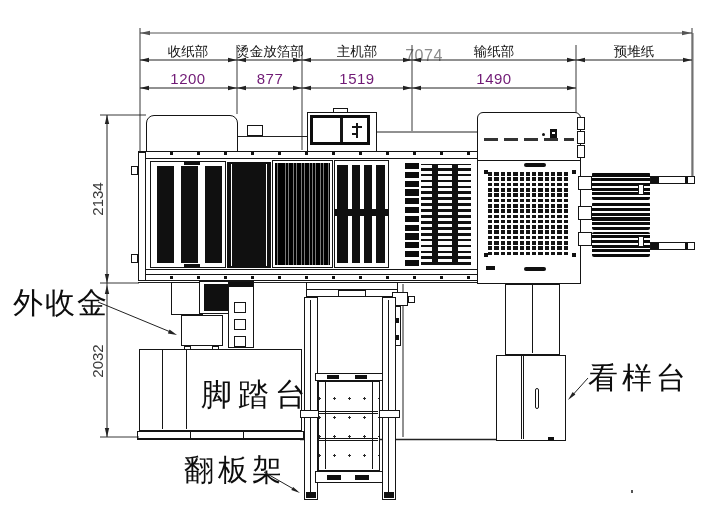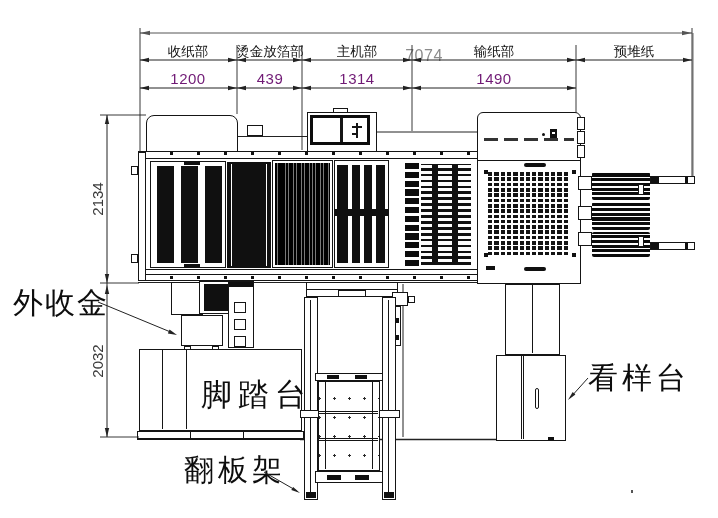--- a/index.html
+++ b/index.html
@@ -198,22 +198,22 @@
 
   <div class="dimtxt" style="left:396px;top:15px;width:56px;color:#8b8b8b;font-size:16px;margin-top:32px;">7074</div>
 
   <div class="sectxt" style="left:158px;top:43px;width:60px;">收纸部</div>
   <div class="sectxt" style="left:232px;top:43px;width:76px;">烫金放箔部</div>
   <div class="sectxt" style="left:327px;top:43px;width:60px;">主机部</div>
   <div class="sectxt" style="left:464px;top:43px;width:60px;font-family:Liberation Serif, serif;">输纸部</div>
   <div class="sectxt" style="left:604px;top:43px;width:60px;">预堆纸</div>
 
   <div class="dimtxt" style="left:158px;top:70px;width:60px;">1200</div>
-  <div class="dimtxt" style="left:240px;top:70px;width:60px;">439</div>
-  <div class="dimtxt" style="left:327px;top:70px;width:60px;">1314</div>
+  <div class="dimtxt" style="left:240px;top:70px;width:60px;">877</div>
+  <div class="dimtxt" style="left:327px;top:70px;width:60px;">1519</div>
   <div class="dimtxt" style="left:464px;top:70px;width:60px;">1490</div>
 
   <div class="vdim" style="left:67px;top:191px;">2134</div>
   <div class="vdim" style="left:67px;top:353px;">2032</div>
 
   <div class="callout" style="left:13px;top:283px;letter-spacing:2px;">外收金</div>
   <div class="callout" style="left:201px;top:374px;font-size:31px;letter-spacing:6px;">脚踏台</div>
   <div class="callout" style="left:184px;top:450px;letter-spacing:4px;">翻板架</div>
   <div class="callout" style="left:588px;top:358px;letter-spacing:4px;">看样台</div>
 

